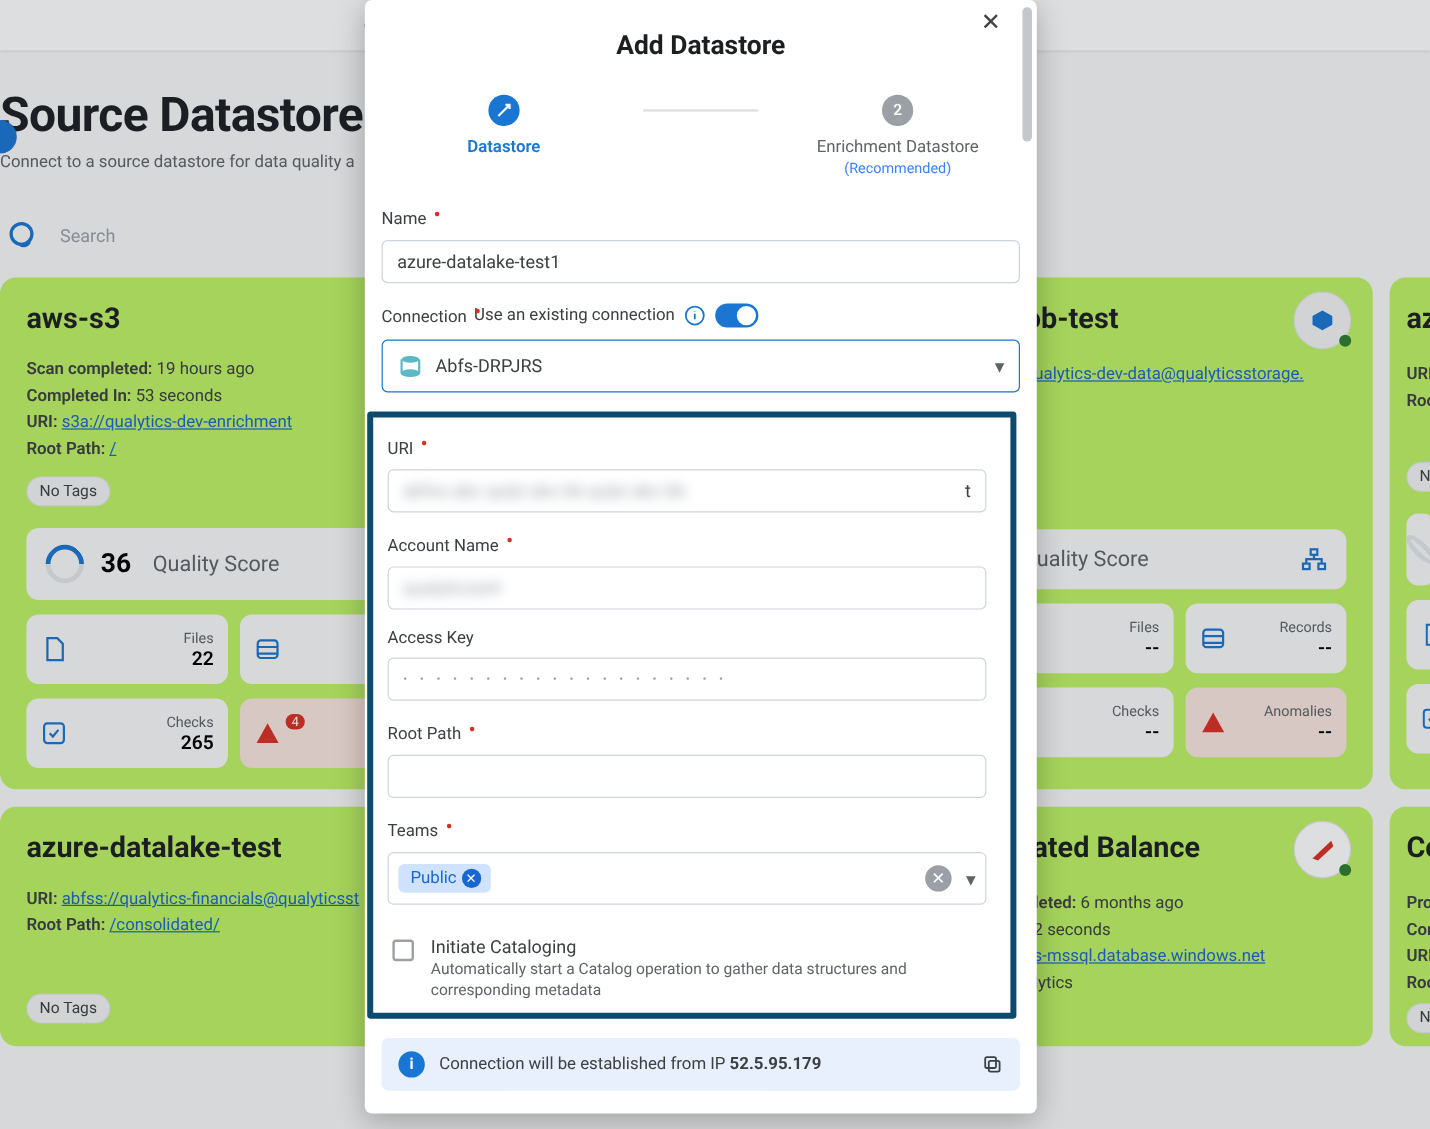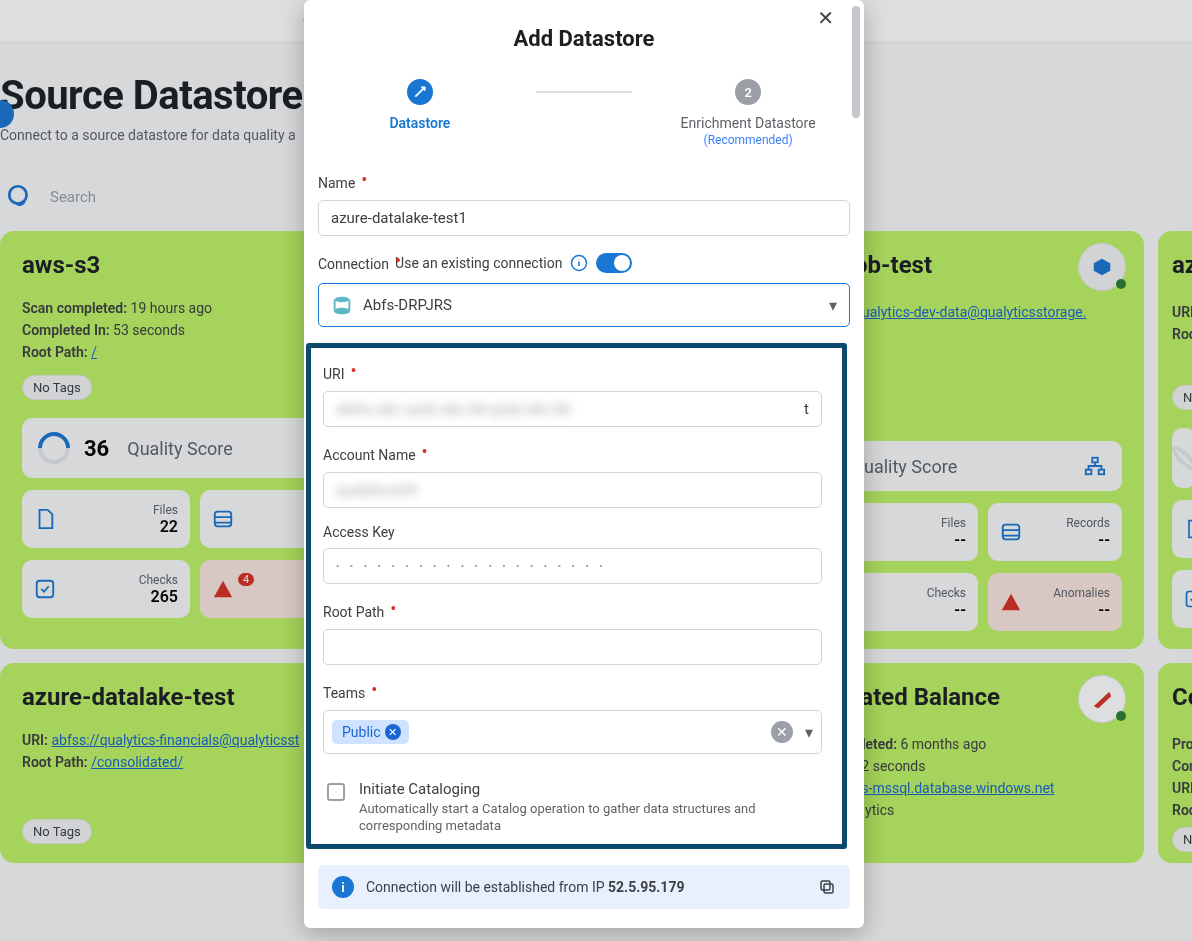--- a/index.html
+++ b/index.html
@@ -152,20 +152,21 @@
   </span>
   <span class="search-txt">Search</span>
 </div>
 
 <div class="cards">
   <div class="card">
     <h3>aws-s3</h3>
     <div class="meta">
       <div><b>Scan completed:</b> <span>19 hours ago</span></div>
       <div><b>Completed In:</b> <span>53 seconds</span></div>
+      <div><b>URI:</b> <a>s3a://qualytics-dev-enrichment</a></div>
       <div><b>Root Path:</b> <a>/</a></div>
     </div>
     <span class="tag-pill">No Tags</span>
     <div class="score-box">
       <div class="score-left">
         <div class="donut"></div>
         <span class="score-num">36</span>
         <span class="score-lbl">Quality Score</span>
       </div>
     </div>

